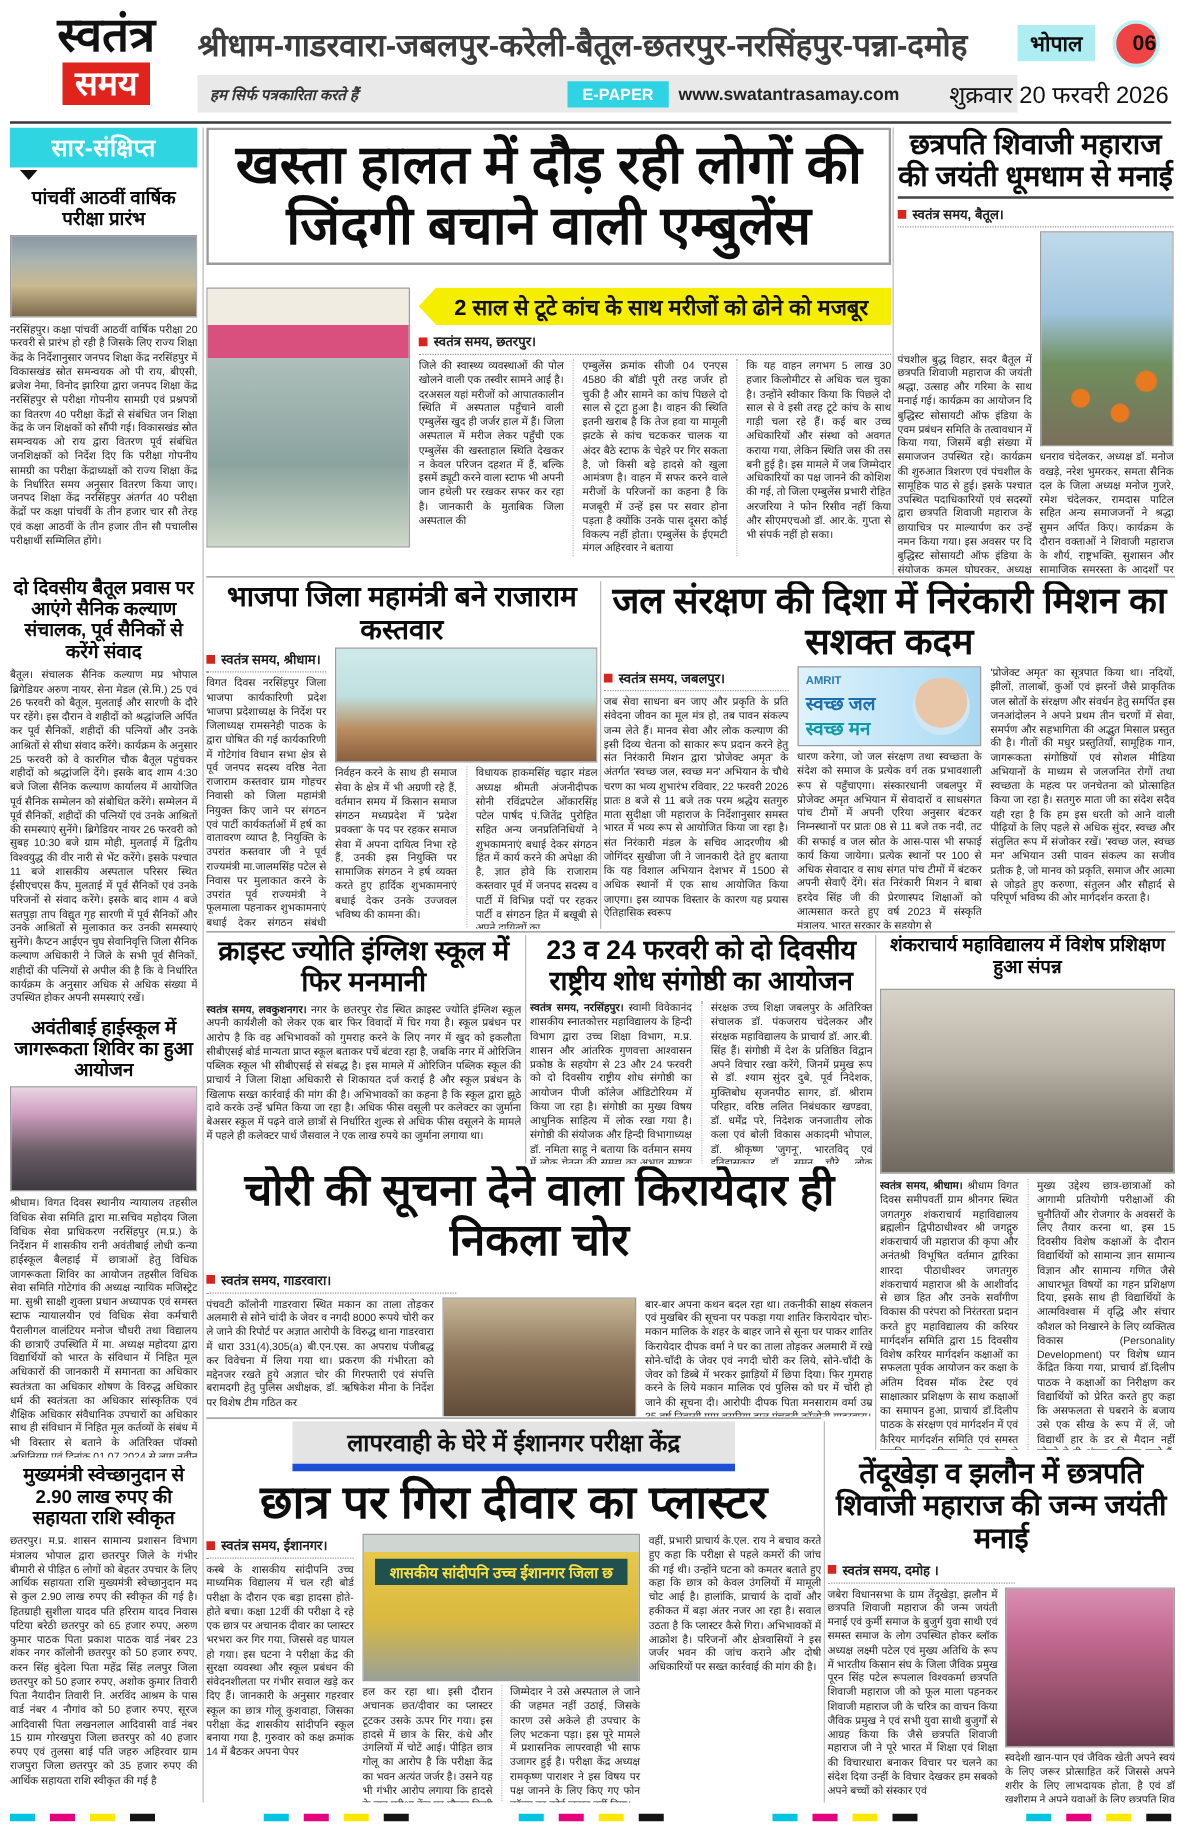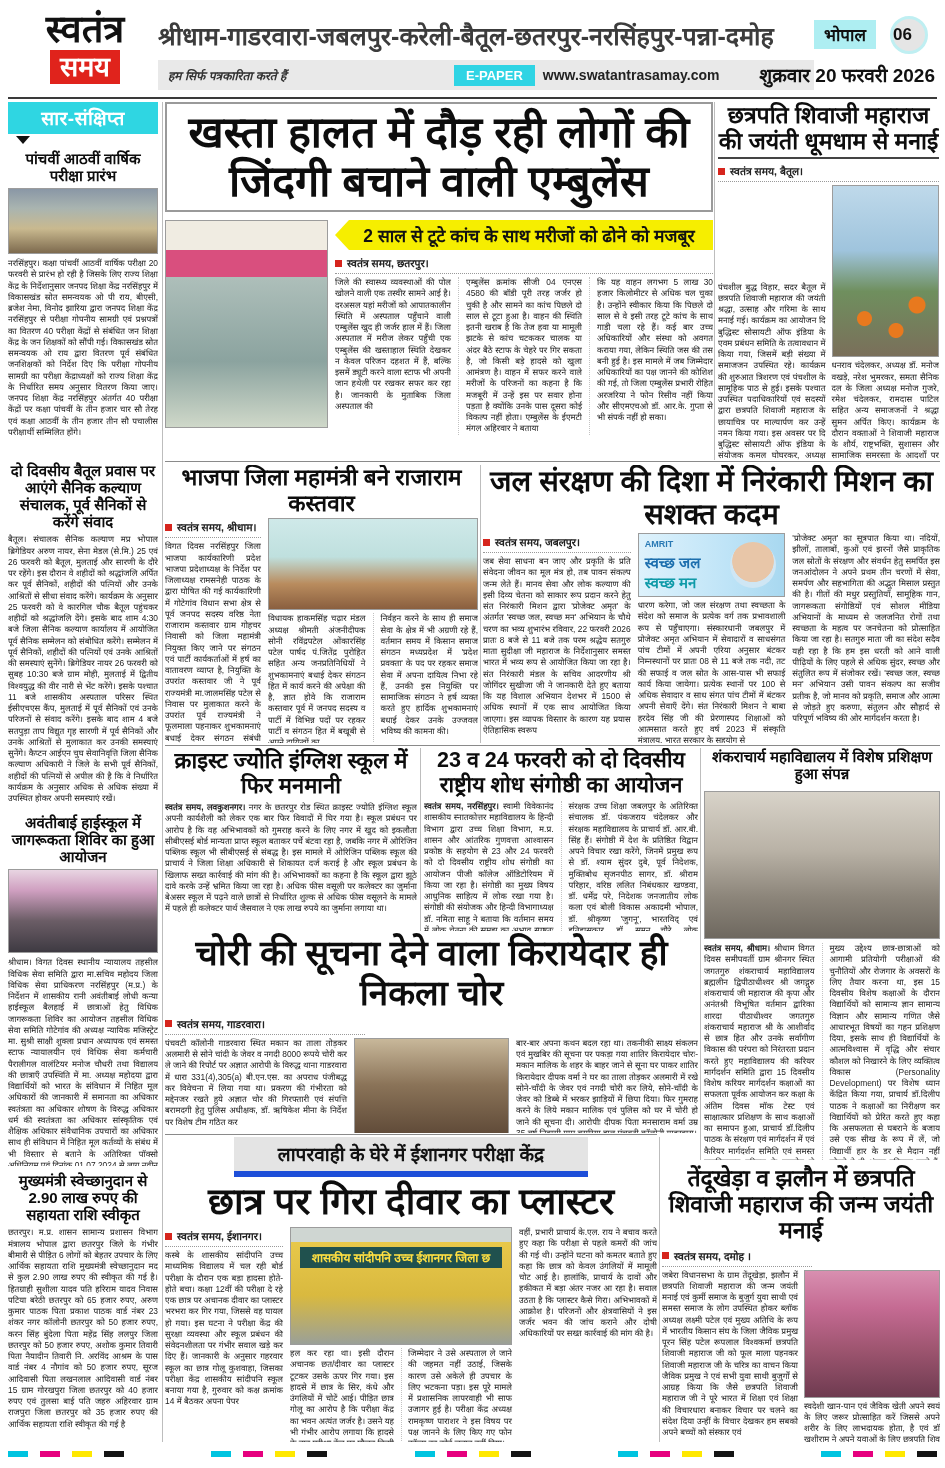--- a/index.html
+++ b/index.html
@@ -8,29 +8,29 @@
   
   #hdr{position:absolute;left:8px;top:6px;width:929px;height:88px;}
   #logo{position:absolute;left:18px;top:4px;width:118px;text-align:center;}
   #logo .l1{font-size:38px;font-weight:900;color:#111;line-height:1;}
   #logo .l2{display:inline-block;background:#e0231c;color:#fff;font-size:27px;font-weight:900;
             padding:1px 10px;margin-top:2px;line-height:1.2;}
   #cities{position:absolute;left:150px;top:12px;width:650px;font-size:25px;font-weight:800;
           color:#3c3c3c;white-space:nowrap;overflow:hidden;}
   #edbadge{position:absolute;left:806px;top:14px;background:#aeeef2;color:#101010;font-weight:800;
            font-size:17px;padding:3px 10px;}
-  #pgno{position:absolute;left:882px;top:10px;width:32px;height:32px;border-radius:50%;background:#e5e5e5;
-        border:3px solid #bfeff2;font-size:17px;font-weight:900;text-align:left;line-height:32px;color:#111;}
+  #pgno{position:absolute;left:882px;top:10px;width:32px;height:32px;border-radius:50%;background:#ef4444;
+        border:3px solid #bfeff2;font-size:17px;font-weight:900;text-align:right;line-height:32px;color:#111;}
   #strip{position:absolute;left:150px;top:54px;width:656px;height:30px;background:#e9e9e9;
          display:flex;align-items:center;}
   #tagline{font-size:12px;font-style:italic;font-weight:700;color:#333;margin-left:10px;width:210px;
            overflow:hidden;white-space:nowrap;}
   #epbadge{background:#2fd4e4;color:#fff;font-weight:800;font-size:13px;padding:3px 12px;margin-left:76px;}
   #site{font-size:14px;color:#222;margin-left:8px;font-weight:600;}
-  #dateline{position:absolute;right:2px;top:56px;font-size:19px;font-weight:700;color:#111;}
+  #dateline{position:absolute;right:2px;top:56px;font-size:19px;font-weight:400;color:#111;}
   .hline{position:absolute;background:#8a8a8a;height:1px;}
   .vline{position:absolute;background:#bdbdbd;width:1px;}
   #hdr-rule{position:absolute;left:8px;top:97px;width:929px;height:2px;background:#3a3a3a;}
   
   .sec{position:absolute;overflow:hidden;}
   .hl{font-weight:900;color:#0d0d0d;text-align:center;line-height:1.14;}
   .byline{display:flex;align-items:center;gap:5px;font-size:10.5px;font-weight:800;color:#222;
           border-bottom:1px dotted #999;padding:2px 0 3px 0;margin-bottom:3px;}
   .bullet{width:7px;height:7px;background:#d6251d;display:inline-block;flex:0 0 auto;}
   .bodytxt{font-size:8.4px;line-height:1.34;text-align:justify;color:#1d1d1d;}
@@ -46,21 +46,21 @@
   #sb-tri{width:0;height:0;border-left:7px solid transparent;border-right:7px solid transparent;
           border-top:8px solid #111;margin:2px 0 0 8px;}
   .sb-art{margin-top:6px;overflow:hidden;}
   .sb-hl{font-size:15px;}
   .sb-photo{width:100%;height:66px;margin:4px 0;}
   #sb-ph1{background:linear-gradient(180deg,#8a97a6 0%,#a9b4b0 30%,#c9b98f 62%,#7d6a4e 100%);}
   #sb-ph3{background:linear-gradient(180deg,#e8d5e2 0%,#cf9fc0 25%,#6b5d66 62%,#3e3a42 100%);height:84px;}
   
   #lead{left:165px;top:102px;width:548px;height:358px;}
   #lead-box{border:2px solid #9a9a9a;padding:4px 8px;font-size:43px;}
-  #lead-row{display:flex;gap:7px;margin-top:8px;}
+  #lead-row{display:flex;gap:7px;margin-top:18px;}
   #lead-photo{flex:0 0 163px;height:208px;
     background:linear-gradient(180deg,#f0ece2 0%,#f0ece2 14%,#d94f7e 14%,#d94f7e 27%,#aebfba 27%,#8ba39f 68%,#cfd8c9 100%);}
   #lead-right{flex:1;min-width:0;}
   #lead-sub{background:#f6ee00;font-weight:900;font-size:17.5px;text-align:center;padding:3px 4px 3px 14px;
             clip-path:polygon(0 50%,14px 0,100% 0,100% 100%,14px 100%);margin-bottom:4px;color:#111;}
   
   #shiv{left:718px;top:102px;width:221px;height:358px;}
   #shiv .hl{font-size:23px;border-bottom:2px solid #444;padding-bottom:3px;margin-bottom:3px;}
   #shiv-row{display:flex;gap:6px;align-items:flex-end;}
   #shiv-row .c{flex:1;min-width:0;}
@@ -228,22 +228,22 @@
       <div id="bjp-c1">
         <div class="byline">
           <span class="bullet"></span>
           <span>स्वतंत्र समय, श्रीधाम।</span>
         </div>
         <div class="bodytxt">विगत दिवस नरसिंहपुर जिला भाजपा कार्यकारिणी प्रदेश भाजपा प्रदेशाध्यक्ष के निर्देश पर जिलाध्यक्ष रामसनेही पाठक के द्वारा घोषित की गई कार्यकारिणी में गोटेगांव विधान सभा क्षेत्र से पूर्व जनपद सदस्य वरिष्ठ नेता राजाराम कस्तवार ग्राम गोहचर निवासी को जिला महामंत्री नियुक्त किए जाने पर संगठन एवं पार्टी कार्यकर्ताओं में हर्ष का वातावरण व्याप्त है, नियुक्ति के उपरांत कस्तवार जी ने पूर्व राज्यमंत्री मा.जालमसिंह पटेल से निवास पर मुलाकात करने के उपरांत पूर्व राज्यमंत्री ने फूलमाला पहनाकर शुभकामनाएं बधाई देकर संगठन संबंधी मार्गदर्शन देने के पश्चात पूर्व</div>
       </div>
       <div id="bjp-right">
         <div class="photo" id="bjp-photo"></div>
         <div class="cols">
+          <div class="c bodytxt">निर्वहन करने के साथ ही समाज सेवा के क्षेत्र में भी अग्रणी रहे हैं, वर्तमान समय में किसान समाज संगठन मध्यप्रदेश में 'प्रदेश प्रवक्ता' के पद पर रहकर समाज सेवा में अपना दायित्व निभा रहे हैं, उनकी इस नियुक्ति पर सामाजिक संगठन ने हर्ष व्यक्त करते हुए हार्दिक शुभकामनाएं बधाई देकर उनके उज्जवल भविष्य की कामना की।</div>
           <div class="c bodytxt">विधायक हाकमसिंह चढ़ार मंडल अध्यक्ष श्रीमती अंजनीदीपक सोनी रविंद्रपटेल ओंकारसिंह पटेल पार्षद पं.जितेंद्र पुरोहित सहित अन्य जनप्रतिनिधियों ने शुभकामनाएं बधाई देकर संगठन हित में कार्य करने की अपेक्षा की है, ज्ञात होवे कि राजाराम कस्तवार पूर्व में जनपद सदस्य व पार्टी में विभिन्न पदों पर रहकर पार्टी व संगठन हित में बखूबी से अपने दायित्वों का</div>
-          <div class="c bodytxt">निर्वहन करने के साथ ही समाज सेवा के क्षेत्र में भी अग्रणी रहे हैं, वर्तमान समय में किसान समाज संगठन मध्यप्रदेश में 'प्रदेश प्रवक्ता' के पद पर रहकर समाज सेवा में अपना दायित्व निभा रहे हैं, उनकी इस नियुक्ति पर सामाजिक संगठन ने हर्ष व्यक्त करते हुए हार्दिक शुभकामनाएं बधाई देकर उनके उज्जवल भविष्य की कामना की।</div>
         </div>
       </div>
     </div>
   </div>
   <div class="vline" style="left:480px;top:465px;height:278px;"></div>
 
   <div class="sec" id="water">
     <div class="hl">जल संरक्षण की दिशा में निरंकारी मिशन का सशक्त कदम</div>
     <div id="water-row">
       <div class="c">

